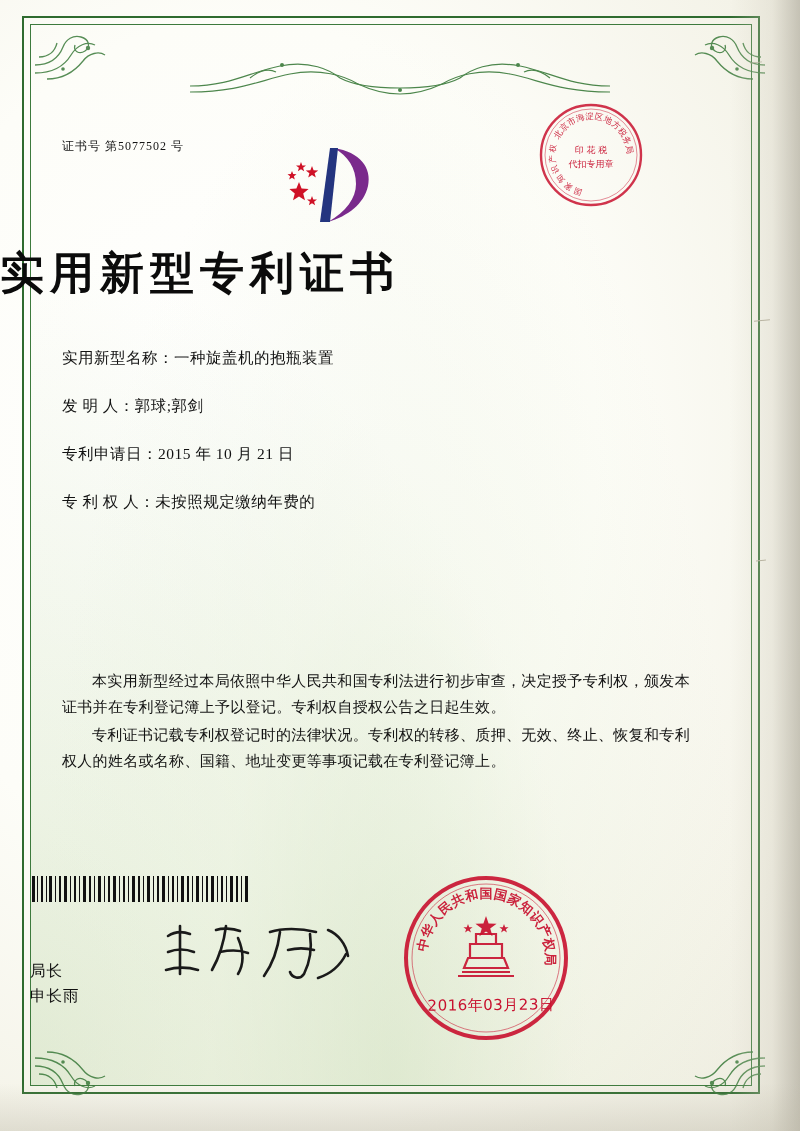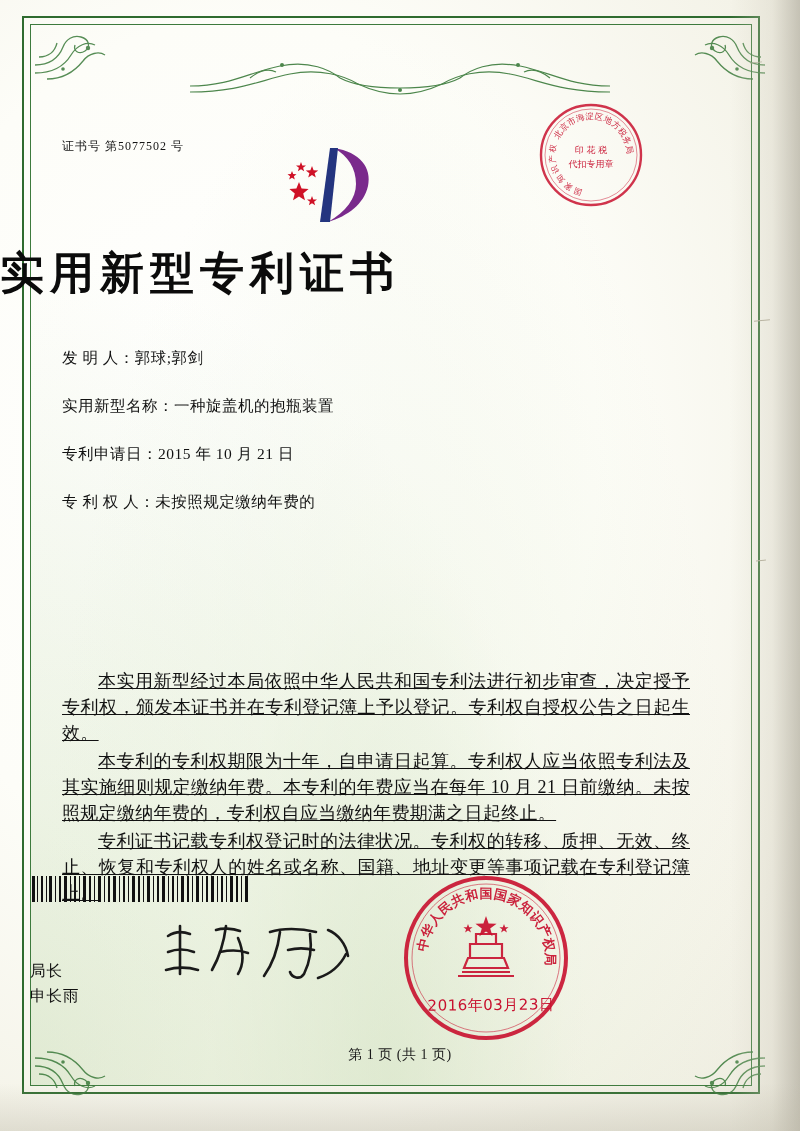--- a/index.html
+++ b/index.html
@@ -137,26 +137,25 @@
     letter-spacing: 0.5px;
   }
   .field-label { display: inline; }
   .field-value { display: inline; }
 
   
   .body-text {
     position: absolute;
     left: 62px; top: 668px;
     width: 628px;
-    font-size: 18px;
+    font-size: 15px;
     line-height: 26px;
     color: #121212;
     text-align: justify;
     letter-spacing: 0.3px;
-    text-decoration: underline;
   }
   .body-text p { margin: 0 0 2px 0; text-indent: 2em; }
 
   
   .barcode {
     position: absolute;
     left: 30px; top: 876px;
     width: 222px; height: 26px;
   }
   .barcode svg { width: 100%; height: 100%; display:block; }
@@ -339,36 +338,35 @@
         <text x="55" y="55" text-anchor="middle" transform="rotate(264 55 55) translate(0 -36)">产</text>
         <text x="55" y="55" text-anchor="middle" transform="rotate(280 55 55) translate(0 -36)">权</text>
       </g>
     </svg>
   </div>
 
   <div class="main-title">实用新型专利证书</div>
 
   <div class="fields">
     <div class="field-row">
-      <span class="field-label">发 明 人：</span><span class="field-value">郭球;郭剑</span>
+      <span class="field-label">实用新型名称：</span><span class="field-value">一种旋盖机的抱瓶装置</span>
     </div>
     <div class="field-row">
-      <span class="field-label">实用新型名称：</span><span class="field-value">一种旋盖机的抱瓶装置</span>
+      <span class="field-label">发 明 人：</span><span class="field-value">郭球;郭剑</span>
     </div>
     <div class="field-row">
       <span class="field-label">专利申请日：</span><span class="field-value">2015 年 10 月 21 日</span>
     </div>
     <div class="field-row">
       <span class="field-label">专 利 权 人：</span><span class="field-value">未按照规定缴纳年费的</span>
     </div>
   </div>
 
   <div class="body-text">
     <p>本实用新型经过本局依照中华人民共和国专利法进行初步审查，决定授予专利权，颁发本证书并在专利登记簿上予以登记。专利权自授权公告之日起生效。</p>
-    <p>本专利的专利权期限为十年，自申请日起算。专利权人应当依照专利法及其实施细则规定缴纳年费。本专利的年费应当在每年 10 月 21 日前缴纳。未按照规定缴纳年费的，专利权自应当缴纳年费期满之日起终止。</p>
     <p>专利证书记载专利权登记时的法律状况。专利权的转移、质押、无效、终止、恢复和专利权人的姓名或名称、国籍、地址变更等事项记载在专利登记簿上。</p>
   </div>
 
   <div class="barcode">
     <svg viewBox="0 0 222 26" preserveAspectRatio="none">
       <rect x="0" y="0" width="222" height="26" fill="none"></rect>
       <g fill="#111">
         <rect x="2" y="0" width="3" height="26"></rect>
           <rect x="7" y="0" width="1" height="26"></rect>
         <rect x="11" y="0" width="2" height="26"></rect>
@@ -473,20 +471,19 @@
         <text x="86" y="86" text-anchor="middle" transform="rotate(39 86 86) translate(0 -60)">知</text>
         <text x="86" y="86" text-anchor="middle" transform="rotate(52 86 86) translate(0 -60)">识</text>
         <text x="86" y="86" text-anchor="middle" transform="rotate(65 86 86) translate(0 -60)">产</text>
         <text x="86" y="86" text-anchor="middle" transform="rotate(78 86 86) translate(0 -60)">权</text>
         <text x="86" y="86" text-anchor="middle" transform="rotate(91 86 86) translate(0 -60)">局</text>
       </g>
     </svg>
   </div>
   <div class="stamp-date">2016年03月23日</div>
 
-  <div class="footer">第 1 页 (共 1 页)</div>
 
   <div class="scan-shadow-right"></div>
   <div class="scan-shadow-bottom"></div>
   <div class="scan-edge-mark"></div>
   <div class="scan-edge-mark m2"></div>
   <div class="scan-edge-mark m3"></div>
 </div>
 
 </body></html>

